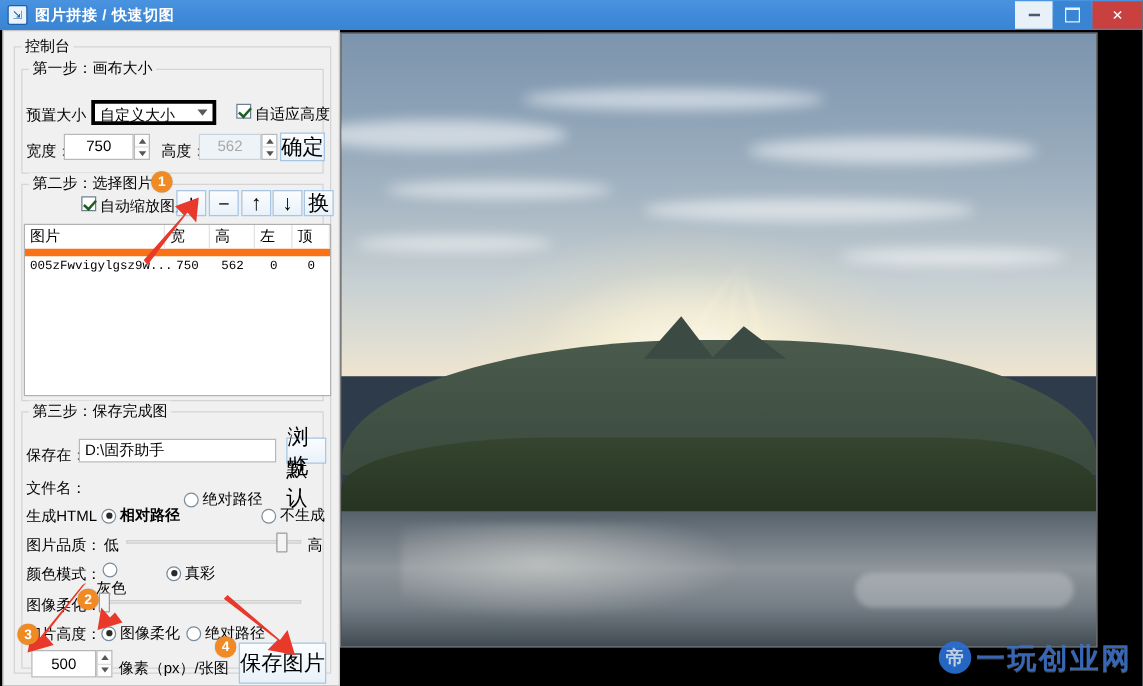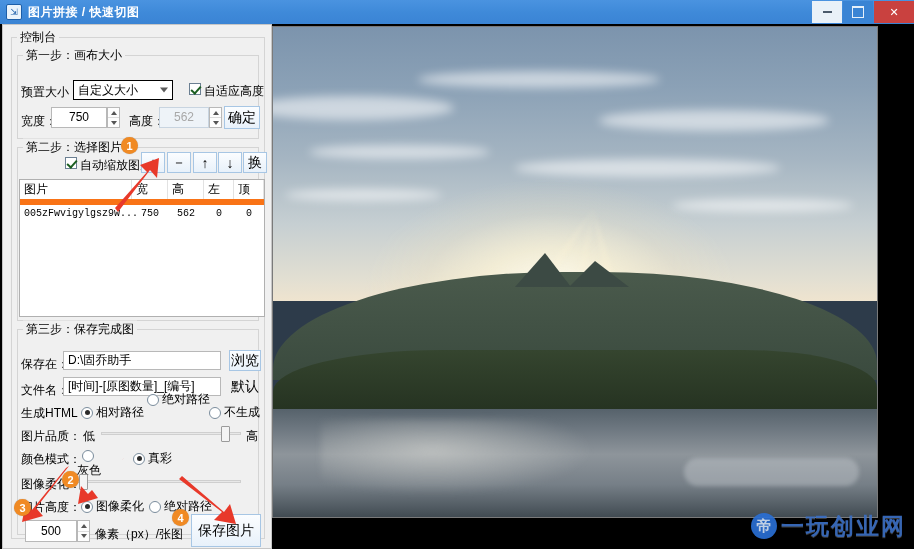--- a/index.html
+++ b/index.html
@@ -54,21 +54,21 @@
 
   
   .tbox{
     position:absolute;background:#fff;border:1px solid #b8b8b8;
     font-family:"Liberation Sans",sans-serif;font-size:12px;
     box-sizing:border-box;padding:0 4px;line-height:18px;color:#000;
   }
   .tbox.center{text-align:center;}
   .tbox.disabled{background:#eef3f8;color:#a8a8a8;border-color:#c8d4e0;}
   .combo{
-    position:absolute;background:#fff;border:1px solid #000000;box-sizing:border-box;
+    position:absolute;background:#fff;border:3px solid #000000;box-sizing:border-box;
     font-size:12px;line-height:18px;padding:0 16px 4px 4px;color:#000;
   }
   .combo .arrow{
     position:absolute;right:4px;top:50%;transform:translateY(-50%);
     width:0;height:0;border-left:4px solid transparent;border-right:4px solid transparent;
     border-top:5px solid #5a5a5a;
   }
   .spin{
     position:absolute;width:13px;border:1px solid #b8b8b8;background:#fdfdfd;
     box-sizing:border-box;display:flex;flex-direction:column;
@@ -78,21 +78,21 @@
   .spin i:before{
     content:"";position:absolute;left:50%;top:50%;transform:translate(-50%,-50%);
     width:0;height:0;border-left:3px solid transparent;border-right:3px solid transparent;
   }
   .spin i:first-child:before{border-bottom:4px solid #555;}
   .spin i:last-child:before{border-top:4px solid #555;}
 
   .btn{
     position:absolute;box-sizing:border-box;
     background:linear-gradient(to bottom,#fbfdff,#e8f1fa);
-    border:1px solid #a7c6e4;color:#000;font-size:14px;
+    border:1px solid #a7c6e4;color:#000;font-size:17px;
     display:flex;align-items:center;justify-content:center;
     font-family:"Liberation Sans",sans-serif;
   }
   .btn.flatlabel{background:none;border:0;}
 
   .check{position:absolute;display:flex;align-items:flex-start;font-size:12px;}
   .check .bx{
     width:12px;height:12px;border:1px solid #6b7f92;background:#fff;margin-right:3px;
     position:relative;box-sizing:border-box;
   }
@@ -297,25 +297,24 @@
       </div>
 
       <div class="groupbox" style="left:14px;top:304px;width:240px;height:204px;"></div>
       <div class="group-label" style="left:20px;top:304px;">第三步：保存完成图</div>
 
       <div class="lbl" style="left:18px;top:331px;">保存在：</div>
       <div class="tbox" style="left:60px;top:326px;width:158px;height:19px;line-height:17px;">D:\固乔助手</div>
       <div class="btn" style="left:226px;top:325px;width:32px;height:21px;">浏览</div>
 
       <div class="lbl" style="left:18px;top:357px;">文件名：</div>
-      <div class="tbox" style="left:60px;top:352px;width:158px;height:19px;line-height:17px;">[时间]-[原图数量]_[编号]</div>
       <div class="btn flatlabel" style="left:226px;top:352px;width:32px;height:19px;">默认</div>
 
       <div class="lbl" style="left:18px;top:380px;">生成HTML：</div>
-      <div class="radio" style="left:78px;top:379px;">
+      <div class="radio" style="left:78px;top:379px;font-weight:bold;">
         <span class="rd on"></span>
         <span>相对路径</span>
       </div>
       <div class="radio" style="left:144px;top:366px;">
         <span class="rd"></span>
         <span>绝对路径</span>
       </div>
       <div class="radio" style="left:206px;top:379px;">
         <span class="rd"></span>
         <span>不生成</span>

